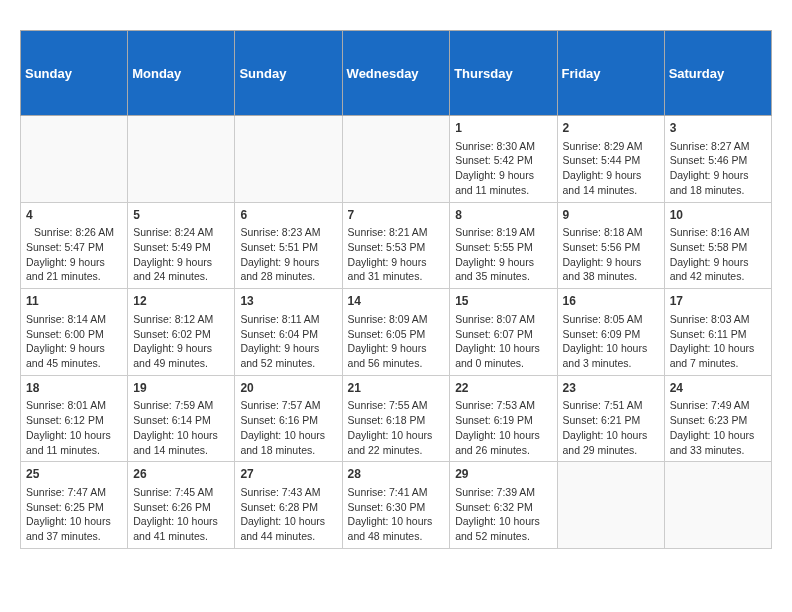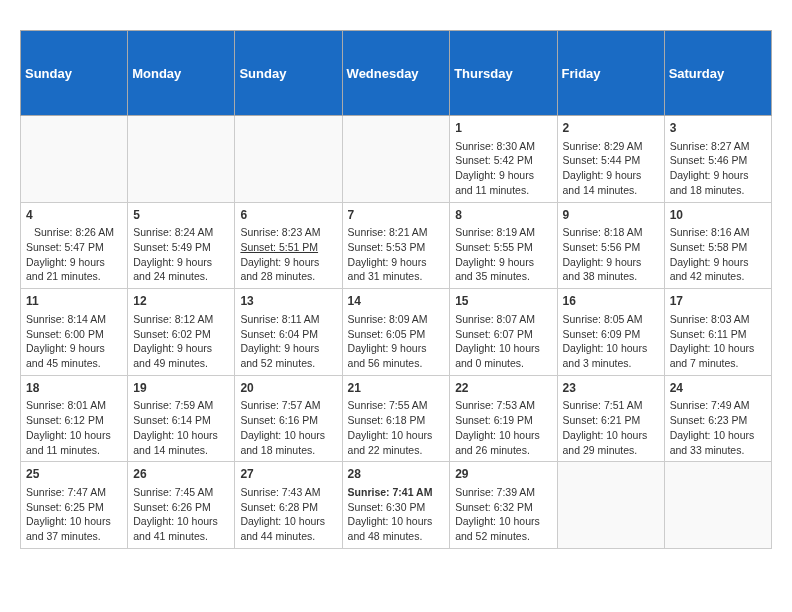--- a/index.html
+++ b/index.html
@@ -139,21 +139,21 @@
         </td>
         <td>
           <span class="day-num">5</span>
           <span style="display: block;">Sunrise: 8:24 AM</span>
           <span style="display: block;">Sunset: 5:49 PM</span>
           <span style="display: block;">Daylight: 9 hours and 24 minutes.</span>
         </td>
         <td>
           <span class="day-num">6</span>
           <span style="display: block;">Sunrise: 8:23 AM</span>
-          <span style="display: block; text-decoration: underline;">Sunset: 5:51 PM</span>
+          <span style="display: block;">Sunset: 5:51 PM</span>
           <span style="display: block;">Daylight: 9 hours and 28 minutes.</span>
         </td>
         <td>
           <span class="day-num">7</span>
           <span style="display: block;">Sunrise: 8:21 AM</span>
           <span style="display: block;">Sunset: 5:53 PM</span>
           <span style="display: block;">Daylight: 9 hours and 31 minutes.</span>
         </td>
         <td>
           <span class="day-num">8</span>
@@ -276,21 +276,21 @@
           <span style="display: block;">Daylight: 10 hours and 41 minutes.</span>
         </td>
         <td>
           <span class="day-num">27</span>
           <span style="display: block;">Sunrise: 7:43 AM</span>
           <span style="display: block;">Sunset: 6:28 PM</span>
           <span style="display: block;">Daylight: 10 hours and 44 minutes.</span>
         </td>
         <td>
           <span class="day-num">28</span>
-          <span style="display: block; font-weight: bold;">Sunrise: 7:41 AM</span>
+          <span style="display: block;">Sunrise: 7:41 AM</span>
           <span style="display: block;">Sunset: 6:30 PM</span>
           <span style="display: block;">Daylight: 10 hours and 48 minutes.</span>
         </td>
         <td>
           <span class="day-num">29</span>
           <span style="display: block;">Sunrise: 7:39 AM</span>
           <span style="display: block;">Sunset: 6:32 PM</span>
           <span style="display: block;">Daylight: 10 hours and 52 minutes.</span>
         </td>
         <td class="empty"></td>

